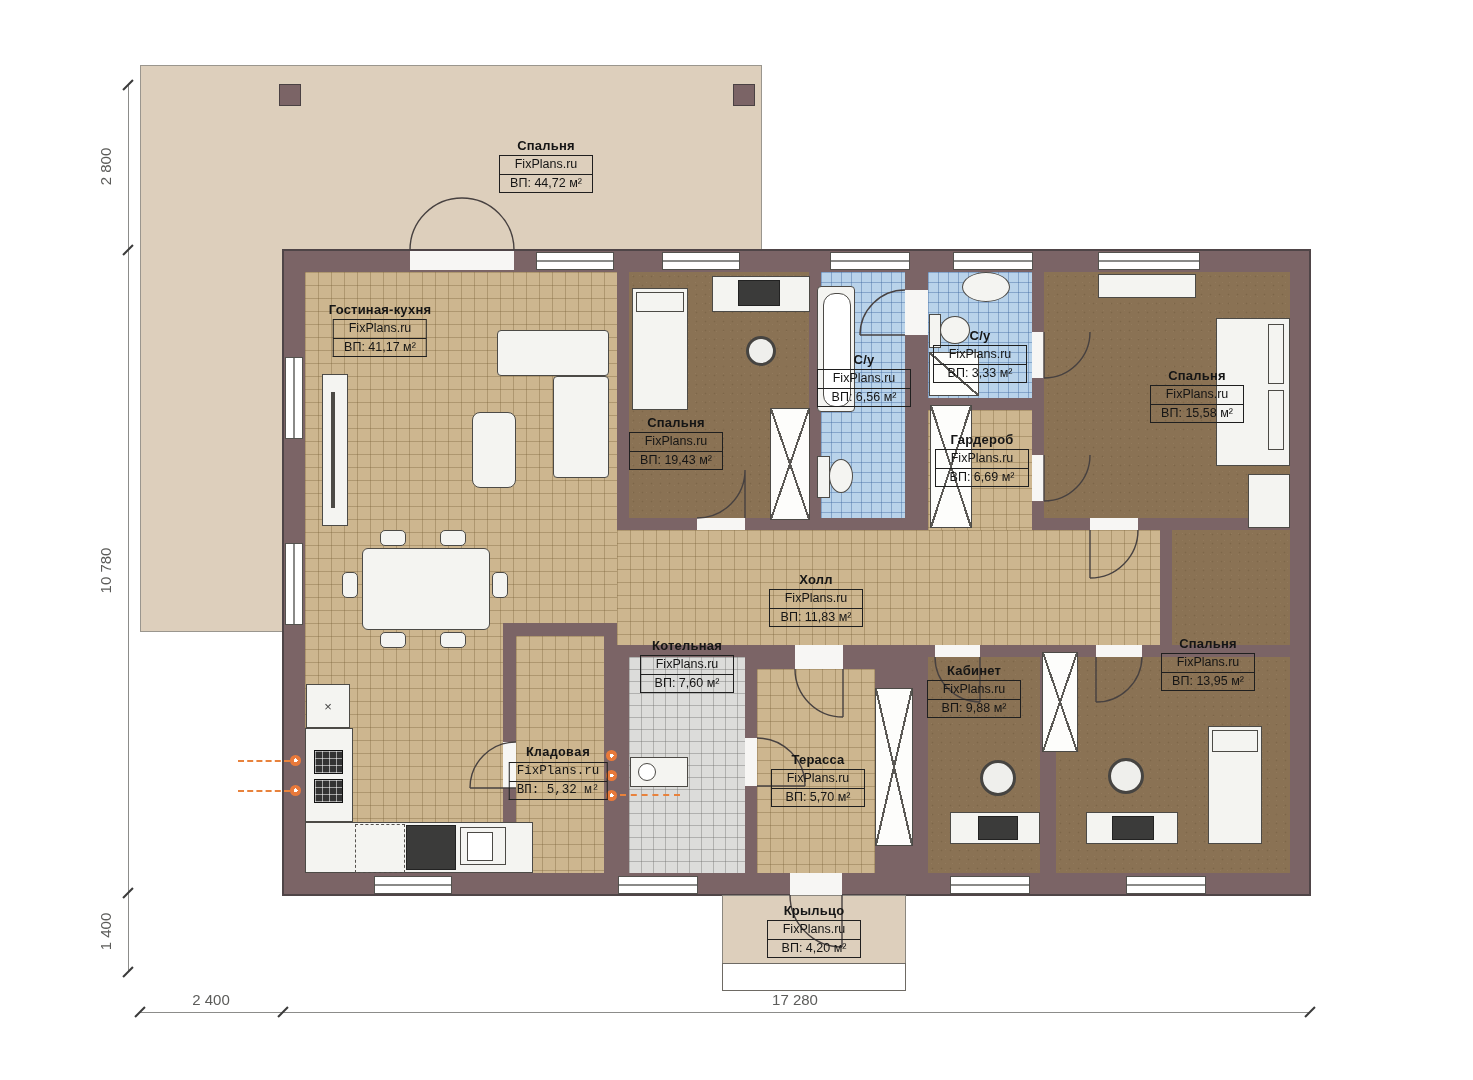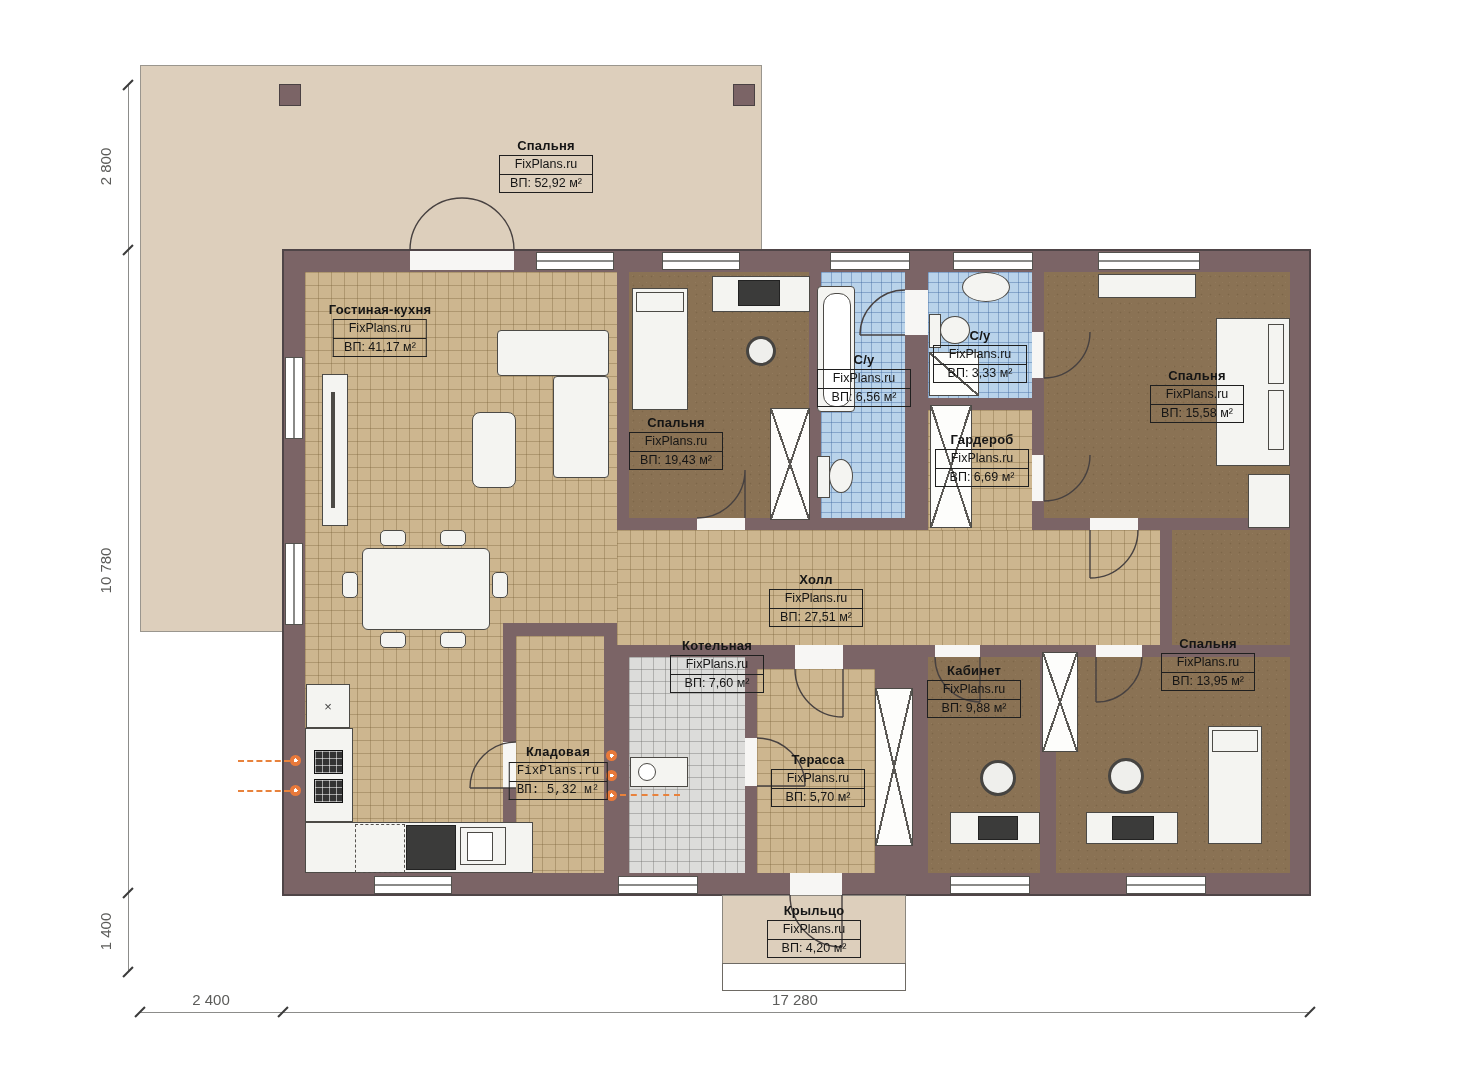--- a/index.html
+++ b/index.html
@@ -210,21 +210,21 @@
       <path d="M516,742 A46,46 0 0 0 470,788 M516,788 L470,788"></path>
       <path d="M935,657 A45,45 0 0 0 980,702 M980,657 L980,702"></path>
       <path d="M1142,657 A46,46 0 0 1 1096,702 M1096,657 L1096,702"></path>
       <path d="M790,895 A52,52 0 0 0 842,947 M842,895 L842,947"></path>
     </g>
   </svg>
 
   <div class="room-label" style="left:546px;top:138px;">
     <div class="rl-name">Спальня</div>
     <div class="rl-box brand">FixPlans.ru</div>
-    <div class="rl-box area">ВП: 52,92 м²</div>
+    <div class="rl-box area">ВП: 44,72 м²</div>
   </div>
   <div class="room-label" style="left:380px;top:302px;">
     <div class="rl-name">Гостиная-кухня</div>
     <div class="rl-box brand">FixPlans.ru</div>
     <div class="rl-box area">ВП: 41,17 м²</div>
   </div>
   <div class="room-label" style="left:676px;top:415px;">
     <div class="rl-name">Спальня</div>
     <div class="rl-box brand">FixPlans.ru</div>
     <div class="rl-box area">ВП: 19,43 м²</div>
@@ -245,23 +245,23 @@
     <div class="rl-box area">ВП: 6,69 м²</div>
   </div>
   <div class="room-label" style="left:1197px;top:368px;">
     <div class="rl-name">Спальня</div>
     <div class="rl-box brand">FixPlans.ru</div>
     <div class="rl-box area">ВП: 15,58 м²</div>
   </div>
   <div class="room-label" style="left:816px;top:572px;">
     <div class="rl-name">Холл</div>
     <div class="rl-box brand">FixPlans.ru</div>
-    <div class="rl-box area">ВП: 27,51 м²</div>
-  </div>
-  <div class="room-label" style="left:687px;top:638px;margin-left:30px;">
+    <div class="rl-box area">ВП: 11,83 м²</div>
+  </div>
+  <div class="room-label" style="left:687px;top:638px;">
     <div class="rl-name">Котельная</div>
     <div class="rl-box brand">FixPlans.ru</div>
     <div class="rl-box area">ВП: 7,60 м²</div>
   </div>
   <div class="room-label" style="left:558px;top:745px;font-family:Liberation Mono, monospace;">
     <div class="rl-name">Кладовая</div>
     <div class="rl-box brand">FixPlans.ru</div>
     <div class="rl-box area">ВП: 5,32 м²</div>
   </div>
   <div class="room-label" style="left:818px;top:752px;">

